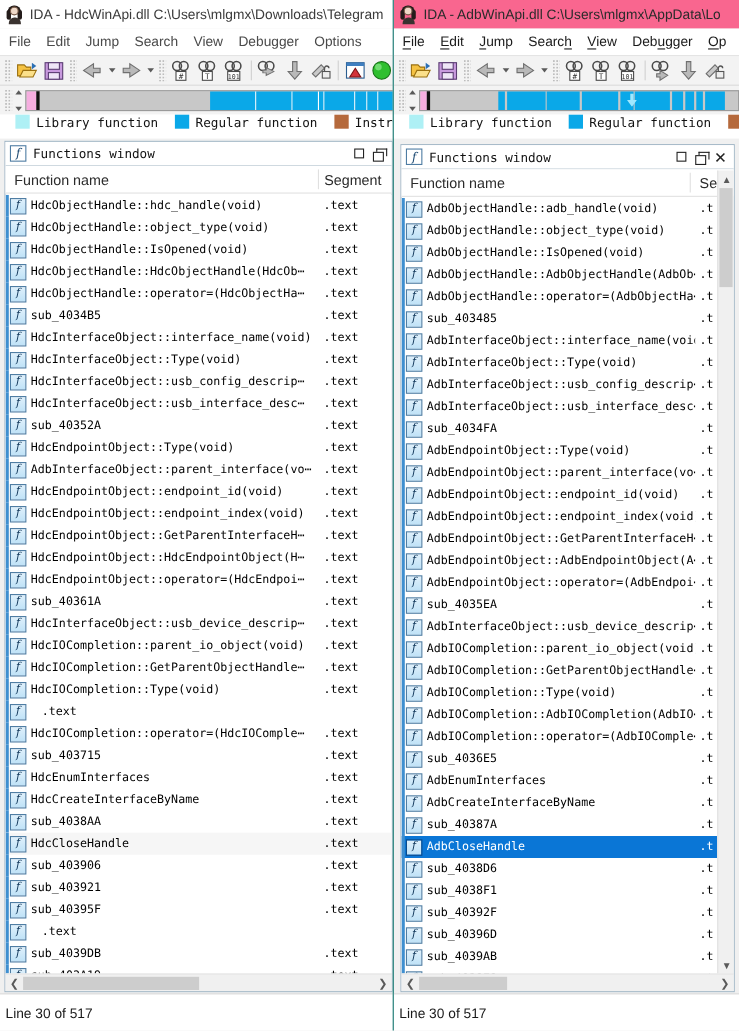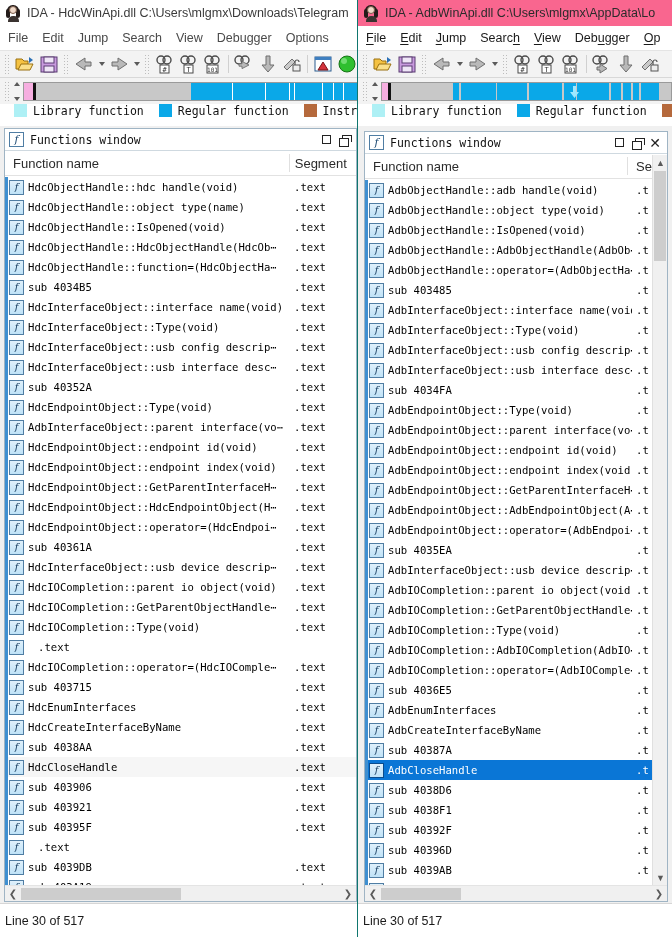--- a/index.html
+++ b/index.html
@@ -504,39 +504,39 @@
       <div class="list-body" id="left-list">
           <div class="row">
             <span class="rowband"></span>
             <span class="ric">f</span>
             <span class="rname">HdcObjectHandle::hdc_handle(void)</span>
             <span class="rseg">.text</span>
           </div>
           <div class="row">
             <span class="rowband"></span>
             <span class="ric">f</span>
-            <span class="rname">HdcObjectHandle::object_type(name)</span>
+            <span class="rname">HdcObjectHandle::object_type(void)</span>
             <span class="rseg">.text</span>
           </div>
           <div class="row">
             <span class="rowband"></span>
             <span class="ric">f</span>
             <span class="rname">HdcObjectHandle::IsOpened(void)</span>
             <span class="rseg">.text</span>
           </div>
           <div class="row">
             <span class="rowband"></span>
             <span class="ric">f</span>
             <span class="rname">HdcObjectHandle::HdcObjectHandle(HdcOb⋯</span>
             <span class="rseg">.text</span>
           </div>
           <div class="row">
             <span class="rowband"></span>
             <span class="ric">f</span>
-            <span class="rname">HdcObjectHandle::function=(HdcObjectHa⋯</span>
+            <span class="rname">HdcObjectHandle::operator=(HdcObjectHa⋯</span>
             <span class="rseg">.text</span>
           </div>
           <div class="row">
             <span class="rowband"></span>
             <span class="ric">f</span>
             <span class="rname">sub_4034B5</span>
             <span class="rseg">.text</span>
           </div>
           <div class="row">
             <span class="rowband"></span>

